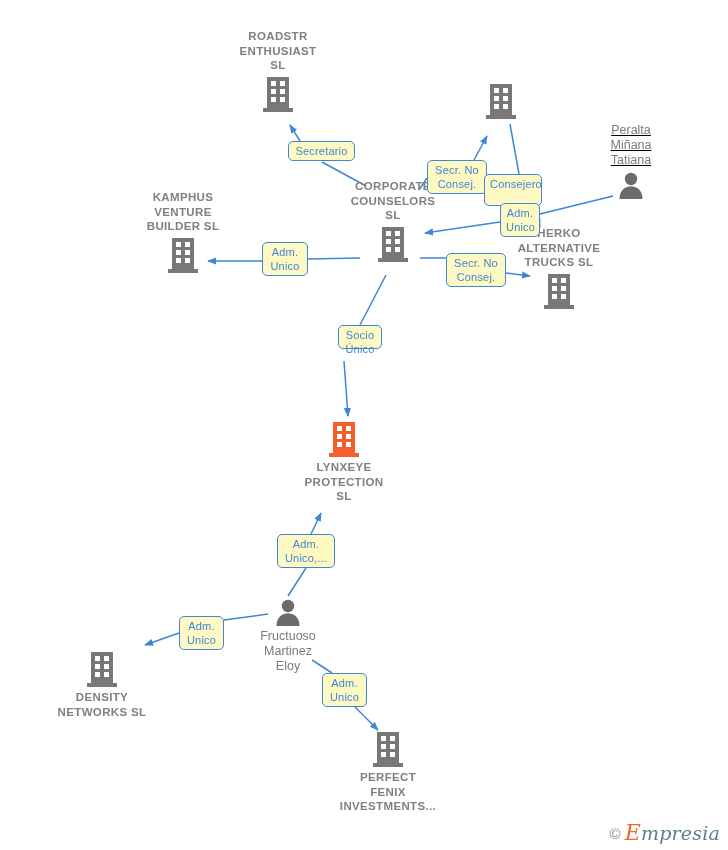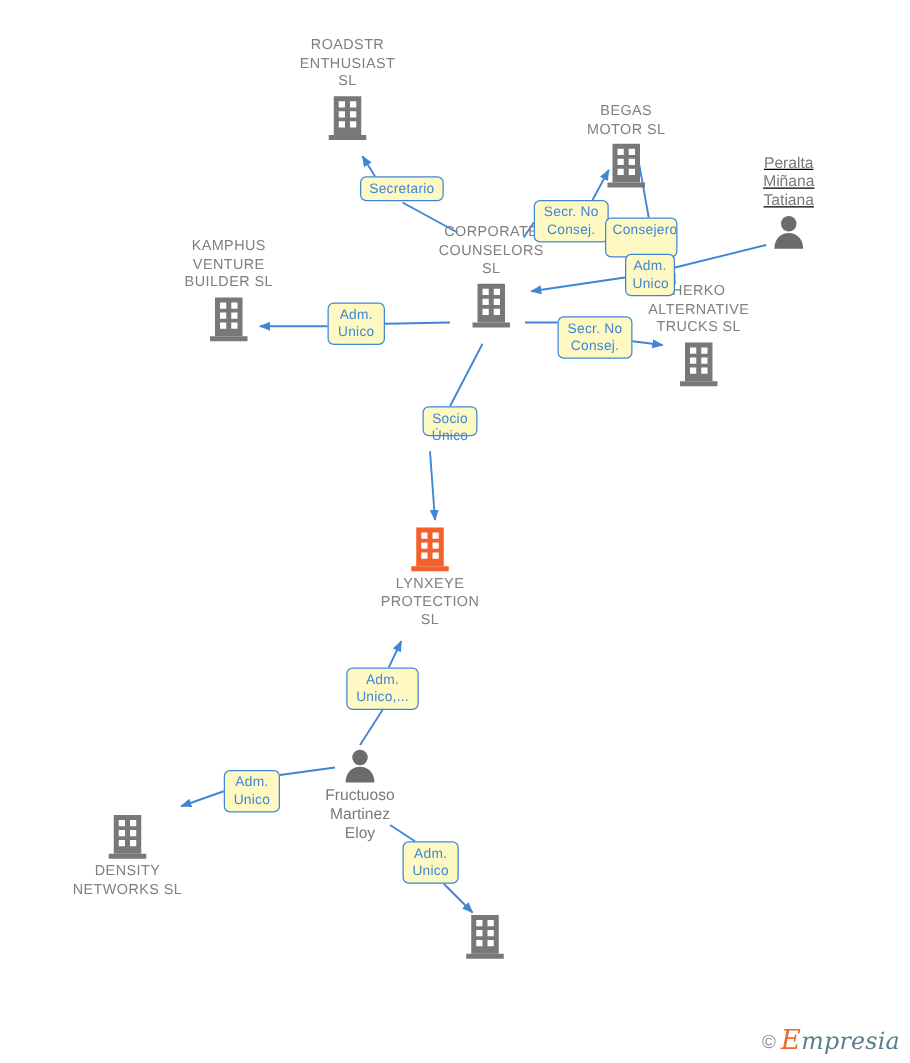--- a/index.html
+++ b/index.html
@@ -11,21 +11,21 @@
   }
   #canvas{position:absolute;left:0;top:0;width:728px;height:850px;}
   svg.edges{position:absolute;left:0;top:0;width:728px;height:850px;pointer-events:none;}
 
   
   .node{position:absolute;width:150px;margin-left:-75px;text-align:center;}
   .node .glyph{display:block;line-height:0;}
   .node .glyph svg{display:inline-block;}
   .node .caption{
     display:block;font-size:11.5px;line-height:14.6px;letter-spacing:.35px;
-    color:#808080;font-weight:normal;white-space:pre-line;
+    color:#808080;font-weight:bold;white-space:pre-line;
   }
   .node.person .caption{font-weight:normal;font-size:12.5px;line-height:15px;letter-spacing:0;color:#7a7a7a;}
   .node.highlight .caption{color:#808080;text-align:center;}
   .node.caption-above .caption{margin-bottom:2px;}
   .node.caption-below .caption{margin-top:2px;}
 
   
   .pill{
     position:absolute;box-sizing:border-box;
     border:1.4px solid #3f86d6;border-radius:5px;background:#fef9c3;
@@ -98,22 +98,20 @@
           <rect x="10" y="14" width="5" height="5"></rect>
             <rect x="19" y="14" width="5" height="5"></rect>
           <rect x="10" y="22" width="5" height="5"></rect>
             <rect x="19" y="22" width="5" height="5"></rect>
         </g>
       </svg>
     </span>
   </div>
 
   <div class="node caption-above" style="left:501px;top:82px;">
-    <span class="caption">BEGAS
-MOTOR  SL</span>
     <span class="glyph">
       <svg width="34" height="38" viewBox="0 0 34 38" xmlns="http://www.w3.org/2000/svg">
         <rect x="6" y="2" width="22" height="31" fill="#787878"></rect>
         <rect x="2" y="33" width="30" height="4" fill="#787878"></rect>
         <g fill="#ffffff">
           <rect x="10" y="6" width="5" height="5"></rect>
             <rect x="19" y="6" width="5" height="5"></rect>
           <rect x="10" y="14" width="5" height="5"></rect>
             <rect x="19" y="14" width="5" height="5"></rect>
           <rect x="10" y="22" width="5" height="5"></rect>
@@ -254,20 +252,23 @@
         <g fill="#ffffff">
           <rect x="10" y="6" width="5" height="5"></rect>
             <rect x="19" y="6" width="5" height="5"></rect>
           <rect x="10" y="14" width="5" height="5"></rect>
             <rect x="19" y="14" width="5" height="5"></rect>
           <rect x="10" y="22" width="5" height="5"></rect>
             <rect x="19" y="22" width="5" height="5"></rect>
         </g>
       </svg>
     </span>
+    <span class="caption">PERFECT
+FENIX
+INVESTMENTS...</span>
   </div>
 
   <div class="pill" style="left:288px;top:141px;width:67px;height:20px;">Secretario</div>
 
   <div class="pill" style="left:427px;top:160px;width:60px;height:34px;">Secr.  No
 Consej.</div>
 
   <div class="pill" style="left:484px;top:174px;width:58px;height:32px;">Consejero</div>
 
   <div class="pill" style="left:500px;top:203px;width:40px;height:34px;">Adm.

